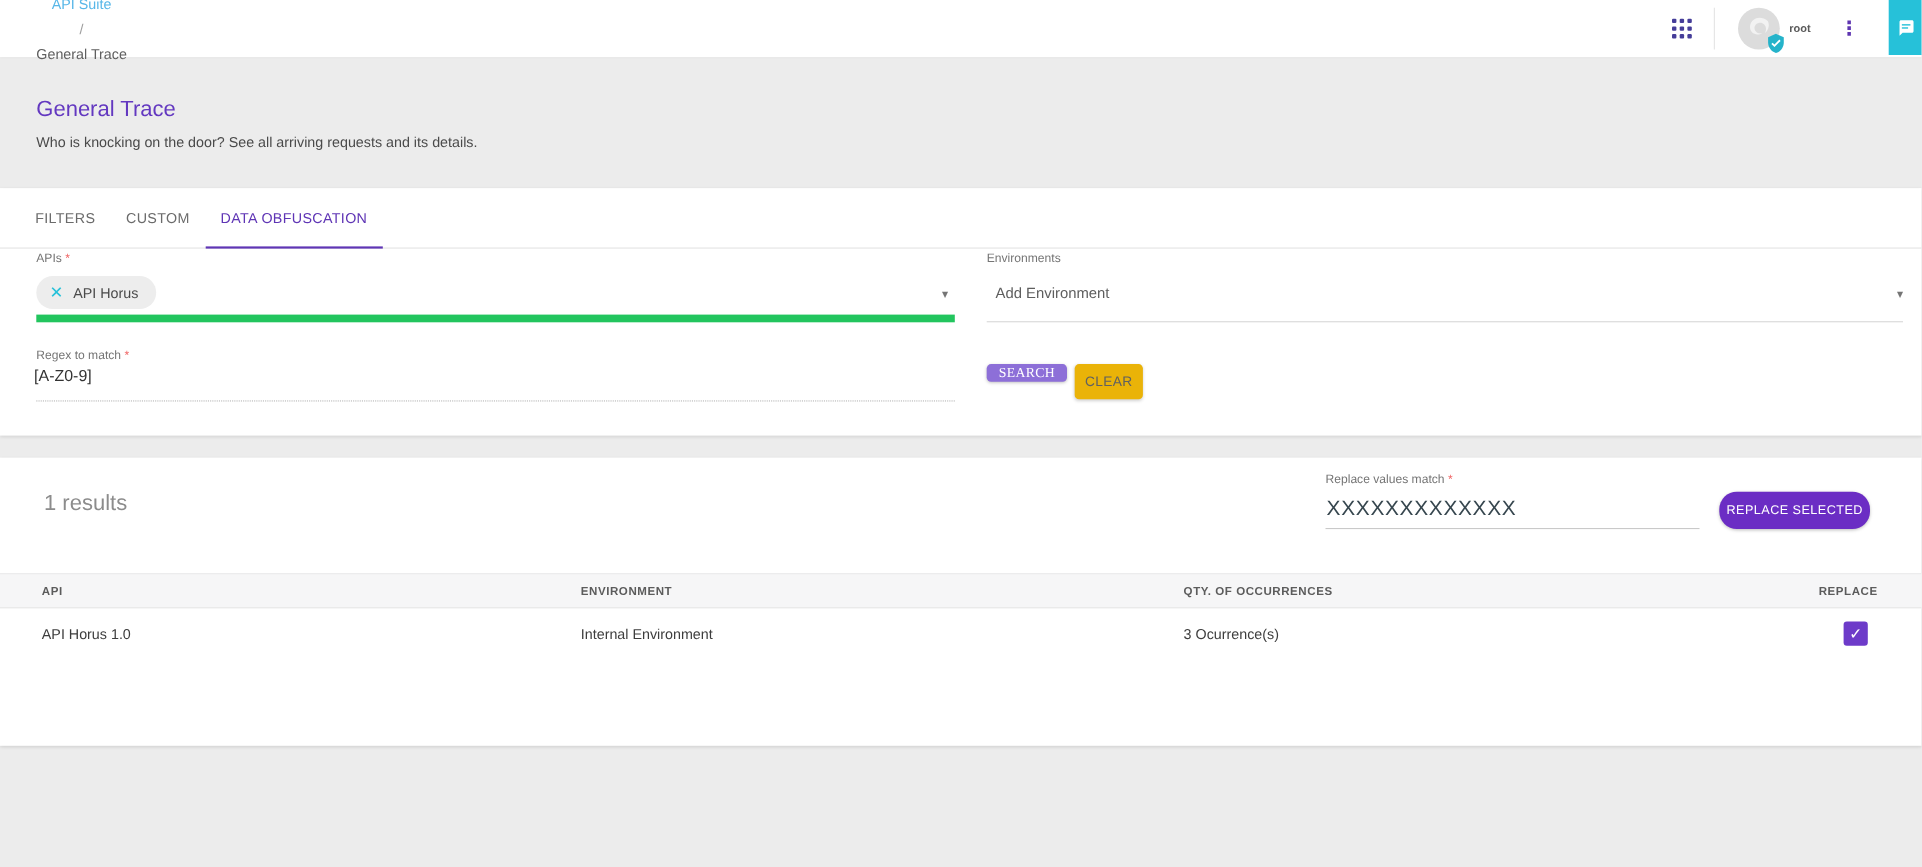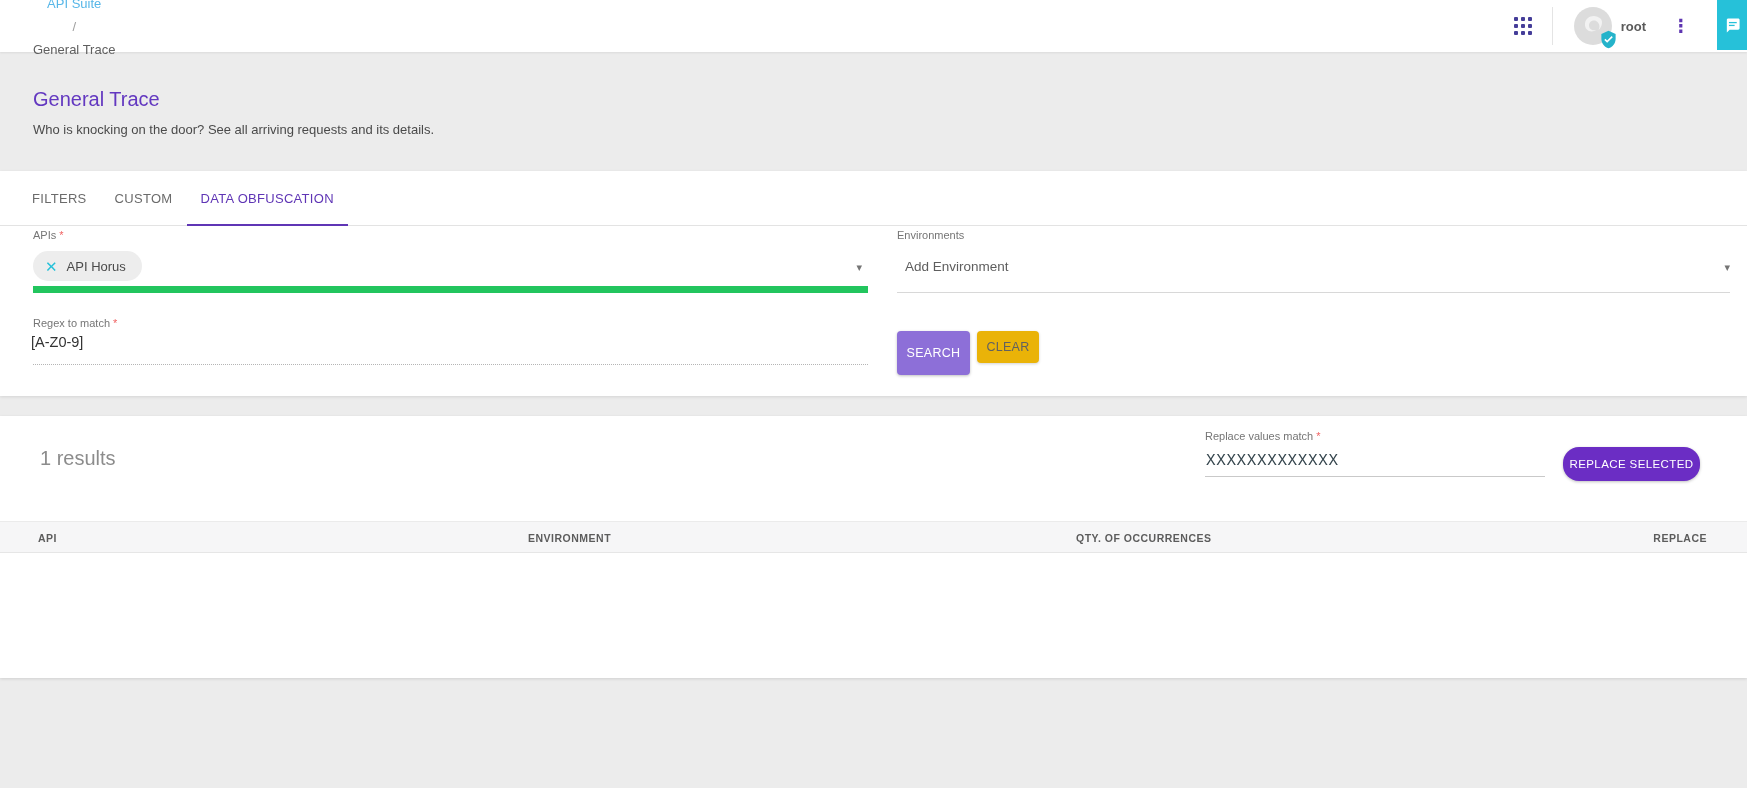--- a/index.html
+++ b/index.html
@@ -13,21 +13,21 @@
   .breadcrumb { padding-left:33px; font-size:13px; display:flex; gap:8px; align-items:center;flex-direction:column; }
   .crumb-link { color:var(--link-blue); text-decoration:none; cursor:pointer; }
   .crumb-sep { color:#9e9e9e; }
   .crumb-current { color:#5f5f5f; }
   .topbar-right { margin-left:auto; display:flex; align-items:center; height:100%; }
   .apps-icon { display:grid; grid-template-columns:repeat(3,4px); grid-gap:3px; cursor:pointer; }
   .apps-icon i { width:4px; height:4px; background:#453d99; border-radius:1px; }
   .vdivider { width:1px; height:38px; background:#e4e4e4; margin:0 20px; }
   .avatar-wrap { position:relative; width:40px; height:40px; cursor:pointer; }
   .badge { position:absolute; right:-5px; bottom:-3px; }
-  .username { font-size:13px; font-weight:bold; color:#5a5a5a; margin-left:8px; }
+  .username { font-size:10px; font-weight:bold; color:#5a5a5a; margin-left:8px; }
   .kebab { margin-left:26px; font-size:18px; font-weight:bold; color:#5e35b1; cursor:pointer; line-height:1; }
   .chat-btn { margin-left:27px; width:30px; height:50px; align-self:flex-start; background:var(--teal);
               display:flex; align-items:center; justify-content:center; cursor:pointer; }
 
   
   .page-header { position:absolute; top:52px; left:0; width:100%; height:119px; padding:36px 0 0 33px; }
   .page-title { color:var(--accent); font-size:20px; font-weight:400; }
   .page-subtitle { margin-top:11px; color:#4a4a4a; font-size:13px; }
 
   
@@ -53,30 +53,30 @@
   .env-value { position:absolute; left:8px; top:30px; font-size:13.5px; color:#5e5e5e; cursor:pointer; }
   .field-env .caret { right:0; }
 
   .field-regex { position:absolute; left:33px; top:146px; width:835px; height:48px; border-bottom:1px dotted #b5b5b5; }
   .regex-input { position:absolute; left:-2px; top:17px; width:100%; border:none; outline:none;
                  font-family:Liberation Sans, sans-serif; font-size:14.5px; color:#333; background:transparent; }
 
   .form-buttons { position:absolute; left:897px; top:160px; display:flex; gap:7px; }
   .btn { border:none; border-radius:4px; font-family:inherit; font-size:12.5px; font-weight:500;
          letter-spacing:.3px; cursor:pointer; box-shadow:0 1px 3px rgba(0,0,0,.25); }
-  .btn-search { width:73px; height:44px; background:var(--search-btn); color:#fff; }
+  .btn-search { width:73px; height:16px; background:var(--search-btn); color:#fff;font-family:Liberation Serif, serif; }
   .btn-clear  { width:62px; height:32px; background:#eab308; color:#616161; box-shadow:0 1px 3px rgba(0,0,0,.18); }
 
   
   .results-panel { position:absolute; top:416px; left:0; width:100%; height:262px; background:#fff;
                    box-shadow:0 1px 3px rgba(0,0,0,.12); }
   .results-count { position:absolute; left:40px; top:31px; font-size:20px; color:#8c8c8c; }
   .replace-field { position:absolute; left:1205px; top:14px; width:340px; }
   .replace-input { display:block; width:100%; border:none; border-bottom:1px solid #c9c9c9; outline:none;
-                   margin-top:7px; padding:3px 0 6px 1px; font-family:Liberation Mono, monospace; font-size:16px;
+                   margin-top:7px; padding:3px 0 6px 1px; font-family:Liberation Sans, sans-serif; font-size:19px;
                    letter-spacing:.6px; color:#37474f; background:transparent; }
   .btn-replace { position:absolute; left:1563px; top:31px; width:137px; height:34px;
                  background:var(--replace-btn); color:#fff; font-size:11.5px; letter-spacing:.4px;border-radius:16px; }
 
   .thead { position:absolute; top:105px; left:0; width:100%; height:32px; background:#f6f6f7;
            border-top:1px solid #ebebeb; border-bottom:1px solid #e6e6e6; }
   .th { position:absolute; top:0; height:32px; line-height:32px; font-size:10.5px; font-weight:bold;
         color:#5c5c5c; letter-spacing:.5px; }
   .th-api { left:38px; } .th-env { left:528px; } .th-qty { left:1076px; }
   .th-replace { right:40px; }
@@ -189,15 +189,23 @@
 
     <button class="btn btn-replace">REPLACE SELECTED</button>
 
     <div class="thead">
       <span class="th th-api">API</span>
       <span class="th th-env">ENVIRONMENT</span>
       <span class="th th-qty">QTY. OF OCCURRENCES</span>
       <span class="th th-replace">REPLACE</span>
     </div>
 
+    <div class="trow">
+      <span class="td td-api">API Horus 1.0</span>
+      <span class="td td-env">Internal Environment</span>
+      <span class="td td-qty">3 Ocurrence(s)</span>
+      <div class="checkbox">
+        <span>✓</span>
+      </div>
+    </div>
   </div>
 
 </div>
 
 </body></html>

